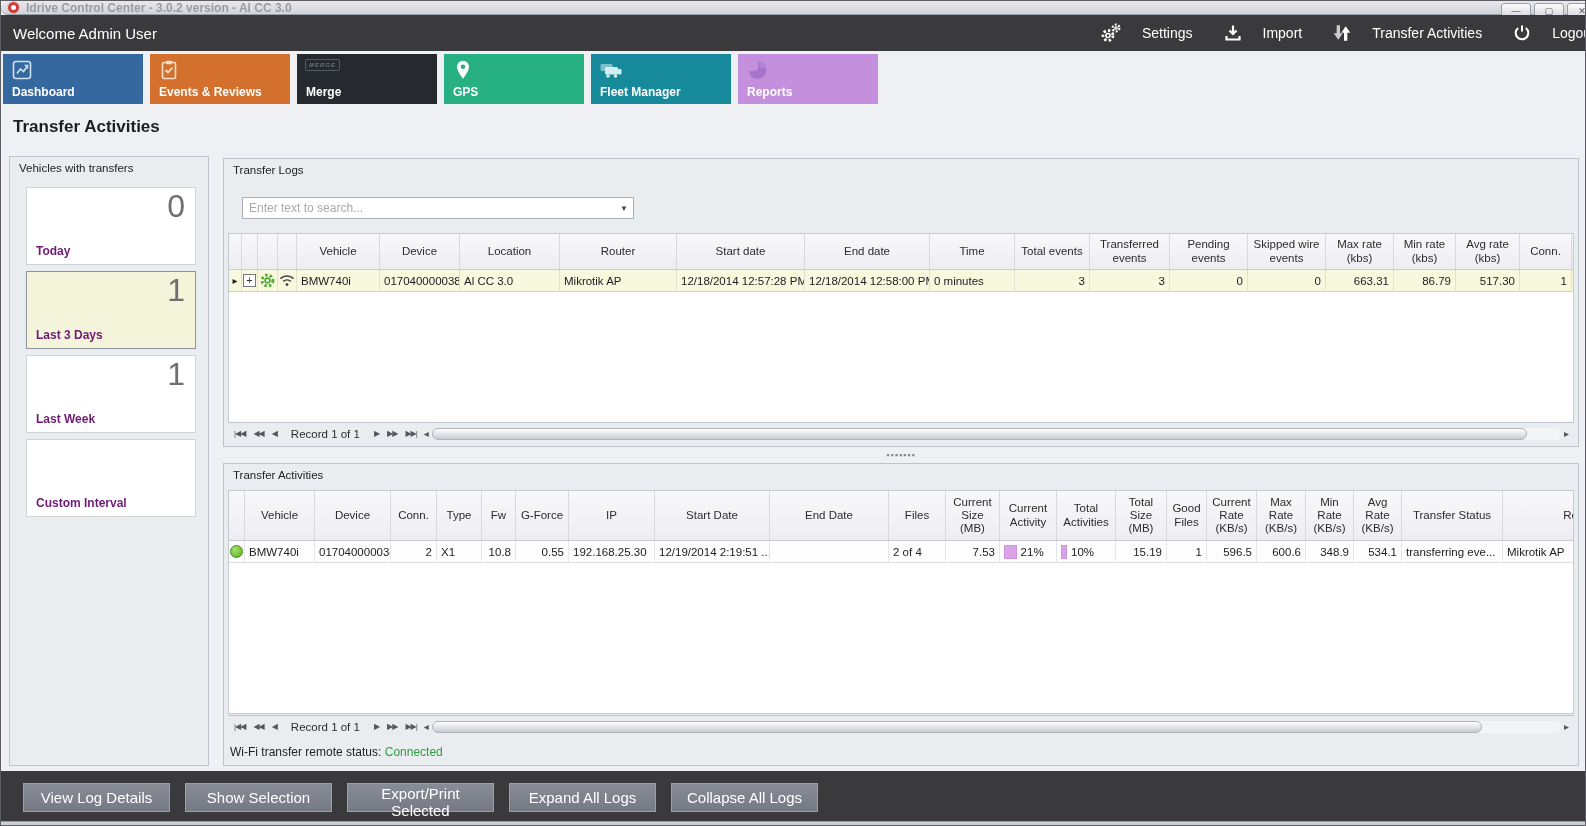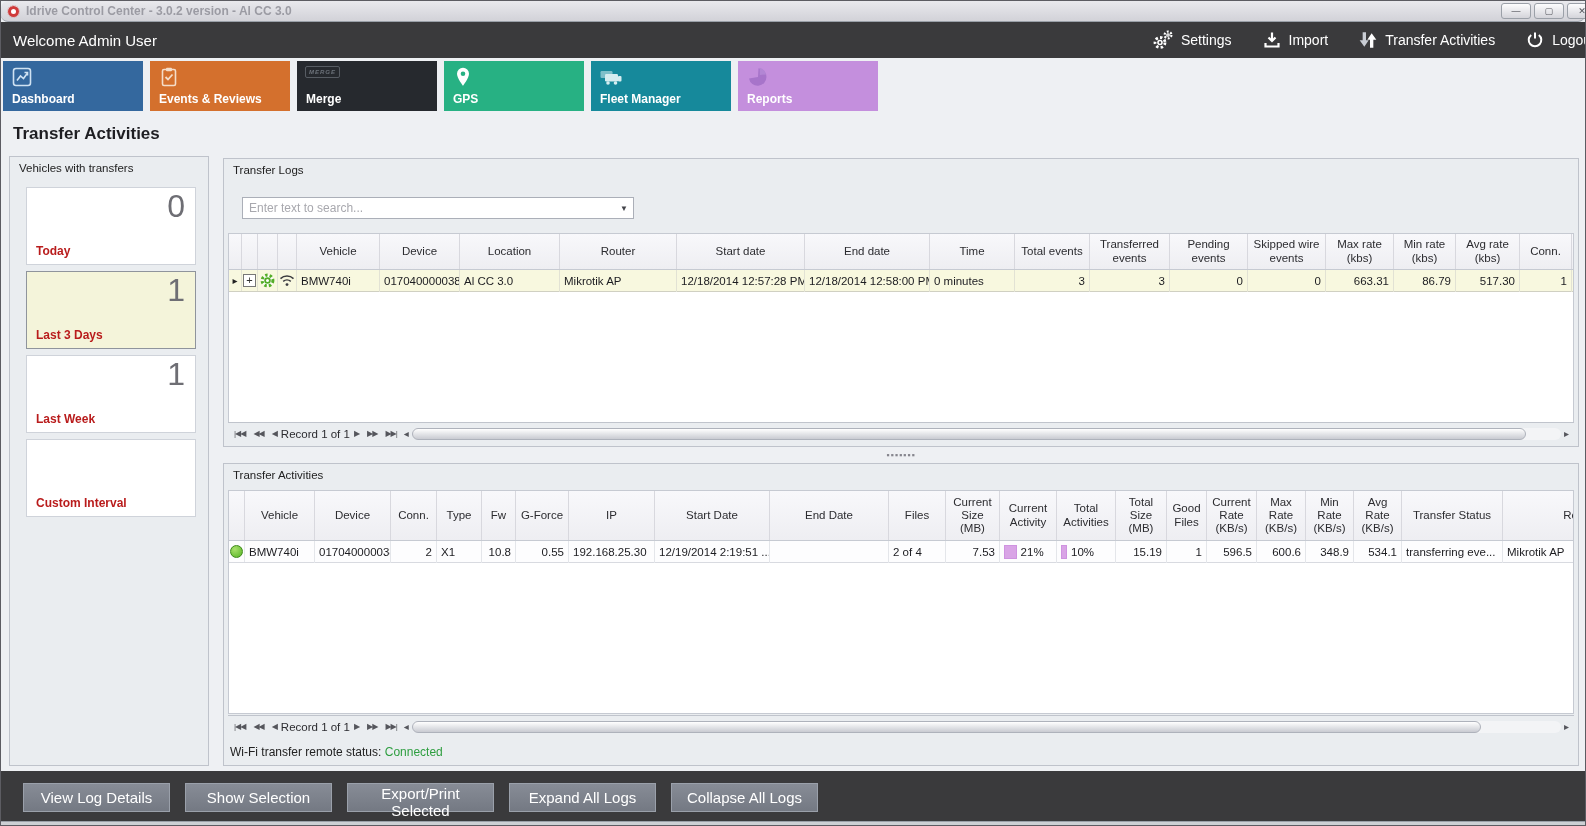--- a/index.html
+++ b/index.html
@@ -2,36 +2,36 @@
 <html><head>
 <meta charset="utf-8">
 <style>
   html,body{margin:0;padding:0;width:1586px;height:826px;overflow:hidden;
     font-family:"Liberation Sans",sans-serif;}
   *{box-sizing:border-box;}
   .window{position:relative;width:1586px;height:826px;background:#eef0f3;
     border:1px solid #5c5c62;overflow:hidden;}
 
   
-  .titlebar{height:21px;background:linear-gradient(#e9e9ed,#d2d2d8);
+  .titlebar{height:14px;background:linear-gradient(#e9e9ed,#d2d2d8);
     border-bottom:1px solid #9aa0a8;display:flex;align-items:center;position:relative;border-radius:7px;}
   .app-icon{width:11px;height:11px;border:3px solid #d03a3a;border-radius:50%;
     margin:0 7px 0 7px;background:#fff;outline:1px dotted #d89a9a;}
   .win-title{font-size:12px;font-weight:bold;color:#9b9ba3;}
   .win-controls{position:absolute;right:-12px;top:2px;display:flex;gap:3px;}
   .win-btn{width:30px;height:16px;border:1px solid #9ba0a8;border-radius:3px;
     background:linear-gradient(#fdfdfe,#d4d4da);display:flex;align-items:center;
     justify-content:center;font-size:9px;color:#55565c;flex-shrink:0;}
 
   
   .topbar{height:36px;background:#3a3a3c;display:flex;align-items:center;
     color:#fff;position:relative;}
   .welcome{font-size:15px;margin-left:12px;}
   .topbar-actions{position:absolute;right:-10px;display:flex;align-items:center;gap:30px;}
-  .tb-action{display:flex;align-items:center;gap:7px;font-size:14px;flex-shrink:0;}
+  .tb-action{display:flex;align-items:center;gap:20px;font-size:14px;flex-shrink:0;}
 
   
   .tabs{display:flex;gap:7px;padding:3px 0 0 2px;background:#eef0f3;}
   .tab{width:140px;height:50px;position:relative;color:#fff;flex-shrink:0;}
   .tab-icon{position:absolute;top:5px;left:8px;}
   .tab-label{position:absolute;left:9px;bottom:5px;font-size:12px;font-weight:bold;white-space:nowrap;}
   .merge-badge{display:inline-block;border:1px solid #575c63;color:#6d737b;
     font-size:6px;font-style:italic;font-weight:bold;padding:2px 3px;border-radius:2px;
     letter-spacing:1px;}
 
@@ -43,21 +43,21 @@
   #sidebar-panel{left:8px;top:155px;width:200px;height:610px;}
   #logs-panel{left:222px;top:157px;width:1356px;height:289px;}
   #act-panel{left:222px;top:462px;width:1356px;height:303px;}
 
   
   .cards{margin-top:13px;}
   .card{position:relative;margin:0 12px 6px 16px;height:78px;background:#fff;
     border:1px solid #cfd3da;}
   .card.selected{background:#f4f4da;border:1px solid #8f949c;}
   .card-value{position:absolute;top:0px;right:10px;font-size:32px;color:#6e6e74;}
-  .card-label{position:absolute;bottom:6px;left:9px;font-size:12px;font-weight:bold;color:#b91c1c;}
+  .card-label{position:absolute;bottom:6px;left:9px;font-size:12px;font-weight:bold;color:#701a75;}
 
   
   .search{position:absolute;left:18px;top:38px;width:392px;height:22px;background:#fff;
     border:1px solid #abafb8;display:flex;align-items:center;}
   .search input{flex:1;border:none;outline:none;font-size:12px;padding:0 6px;
     font-family:"Liberation Sans",sans-serif;color:#333;background:transparent;}
   .search input::placeholder{color:#a8a8ae;}
   .search .dd{width:18px;font-size:8px;color:#44454b;text-align:center;}
 
   
@@ -80,21 +80,21 @@
     justify-content:center;}
   .status-dot{width:13px;height:13px;border-radius:50%;border:1px solid #3e8a1a;
     background:radial-gradient(circle at 35% 30%,#a9e06b,#56b425);display:inline-block;}
   .pbar{display:inline-block;height:14px;background:#d9a4e6;border:1px solid #cf93e0;margin-right:4px;flex-shrink:0;}
   .plabel{font-size:11.5px;}
 
   
   .pager{position:absolute;left:4px;right:4px;bottom:2px;height:22px;background:#eaedf0;
     border-top:1px solid #c0c4cc;display:flex;align-items:center;padding:0 2px;}
   .nav{font-size:8px;color:#55565c;letter-spacing:-1px;margin:0 4px;flex-shrink:0;}
-  .pager-label{font-size:11.5px;color:#2c2c30;margin:0 0;flex-shrink:0;}
+  .pager-label{font-size:11.5px;color:#2c2c30;margin:0 10px;flex-shrink:0;}
   .hs-arrow{font-size:10px;color:#55565c;margin:0 3px;flex-shrink:0;}
   .hs-track{flex:1;height:12px;background:#f3f4f6;border-radius:6px;display:flex;align-items:center;}
   .hs-thumb{height:12px;border-radius:6px;background:linear-gradient(#ffffff,#c9cbd2);
     border:1px solid #aeb2bb;}
 
   
   .splitter{position:absolute;left:222px;top:446px;width:1356px;height:16px;
     display:flex;align-items:center;justify-content:center;}
   .splitter-dots{color:#85858d;font-size:9px;letter-spacing:1px;line-height:4px;font-weight:bold;}
 

